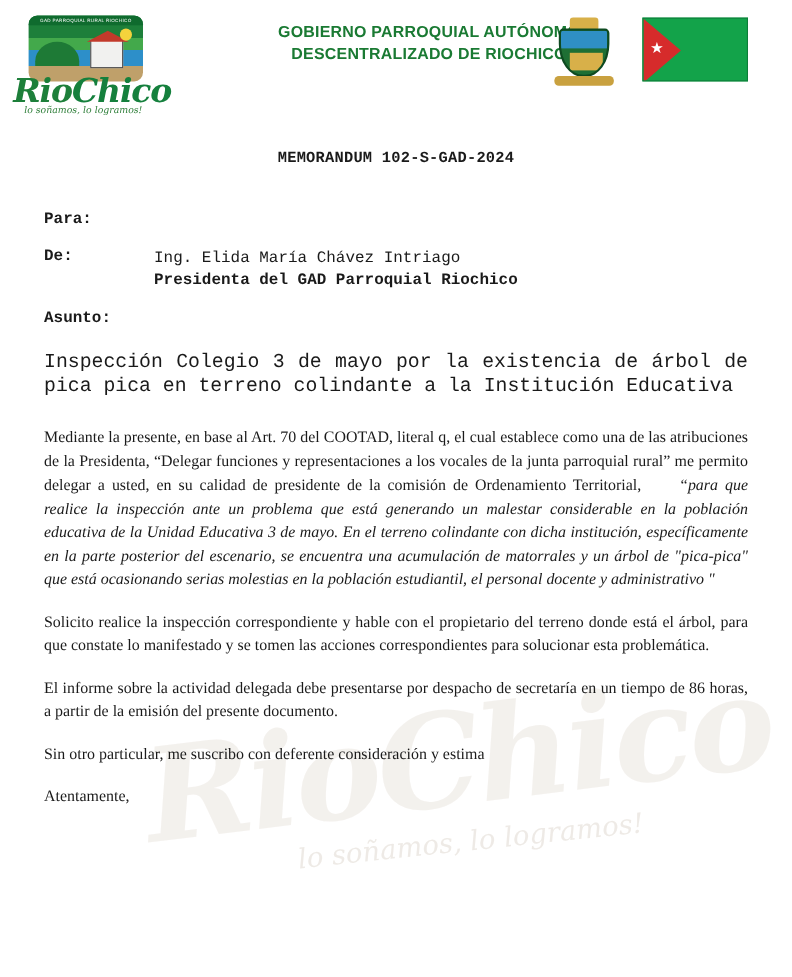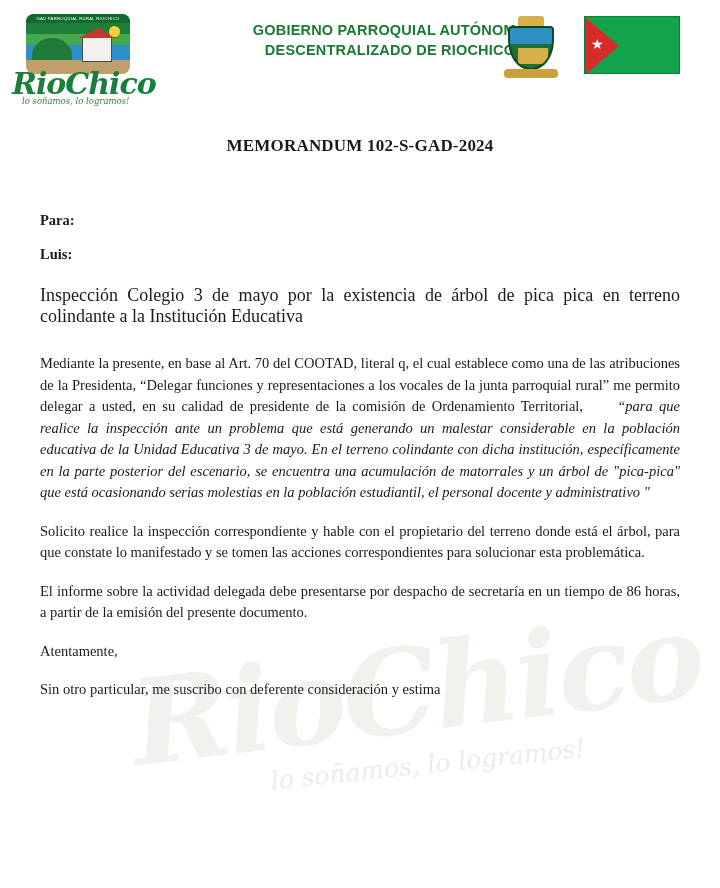--- a/index.html
+++ b/index.html
@@ -159,29 +159,29 @@
     border-left: 34px solid #d62b2b;
   }
   .flag .star {
     position: absolute; left: 6px; top: 21px;
     font-size: 14px; color: #fff; line-height: 14px;
   }
 
   
   .memo-title {
     text-align: center;
-    font-size: 17px;
+    font-size: 14px;
     font-weight: bold;
     margin-top: 18px;
     letter-spacing: .2px;
-    font-family: Liberation Serif, serif;
-  }
-
-  
-  .meta { margin-top: 56px; }
+    font-family: Liberation Mono, monospace;
+  }
+
+  
+  .meta { margin-top: 40px; font-family: Liberation Mono, monospace; }
   .meta-row { display: flex; margin-bottom: 17px; }
   .meta-label {
     width: 100px;
     flex: none;
     font-weight: bold;
     font-size: 14.5px;
   }
   .meta-val { font-size: 14.5px; line-height: 20px; }
   .meta-val .strong { font-weight: bold; display: block; }
 
@@ -240,35 +240,42 @@
   </div>
 
   <div class="memo-title">MEMORANDUM 102-S-GAD-2024</div>
 
   <div class="meta">
 
     <div class="meta-row">
       <div class="meta-label">Para:</div>
     </div>
 
-
     <div class="meta-row">
-      <div class="meta-label">Luis:</div>
+      <div class="meta-label">De:</div>
+      <div class="meta-val">
+        <span>Ing. Elida María Chávez Intriago</span>
+        <span class="strong">Presidenta del GAD Parroquial Riochico</span>
+      </div>
+    </div>
+
+    <div class="meta-row">
+      <div class="meta-label">Asunto:</div>
     </div>
 
     <div class="asunto">
       <div class="asunto-text">Inspección Colegio 3 de mayo por la existencia de árbol de pica pica en terreno colindante a la Institución Educativa</div>
     </div>
   </div>
 
   <div class="body-text">
 
     <p><span>Mediante la presente, en base al Art. 70 del COOTAD, literal q, el cual establece como una de las atribuciones de la Presidenta, “Delegar funciones y representaciones a los vocales de la junta parroquial rural” me permito  delegar a usted, en su calidad de presidente de la comisión de Ordenamiento Territorial, </span><span class="quote">“para que realice la inspección ante un problema que está generando un malestar considerable en la población educativa de la Unidad Educativa 3 de mayo. En el terreno colindante con dicha institución, específicamente en la parte posterior del escenario, se encuentra una acumulación de matorrales y un árbol de "pica-pica" que está ocasionando serias molestias en la población estudiantil, el personal docente y administrativo "</span></p>
 
     <p>Solicito realice la inspección correspondiente y hable con el propietario del terreno donde está el árbol, para que constate lo manifestado y se tomen las acciones correspondientes para solucionar esta problemática.</p>
 
     <p>El informe sobre la actividad delegada debe presentarse por despacho de secretaría en un tiempo de 86 horas, a partir de la emisión del presente documento.</p>
 
+    <p>Sin otro particular, me suscribo con deferente consideración y estima</p>
+
     <p>Atentamente,</p>
-
-    <p>Sin otro particular, me suscribo con deferente consideración y estima</p>
   </div>
 </div>
 
 </body></html>

